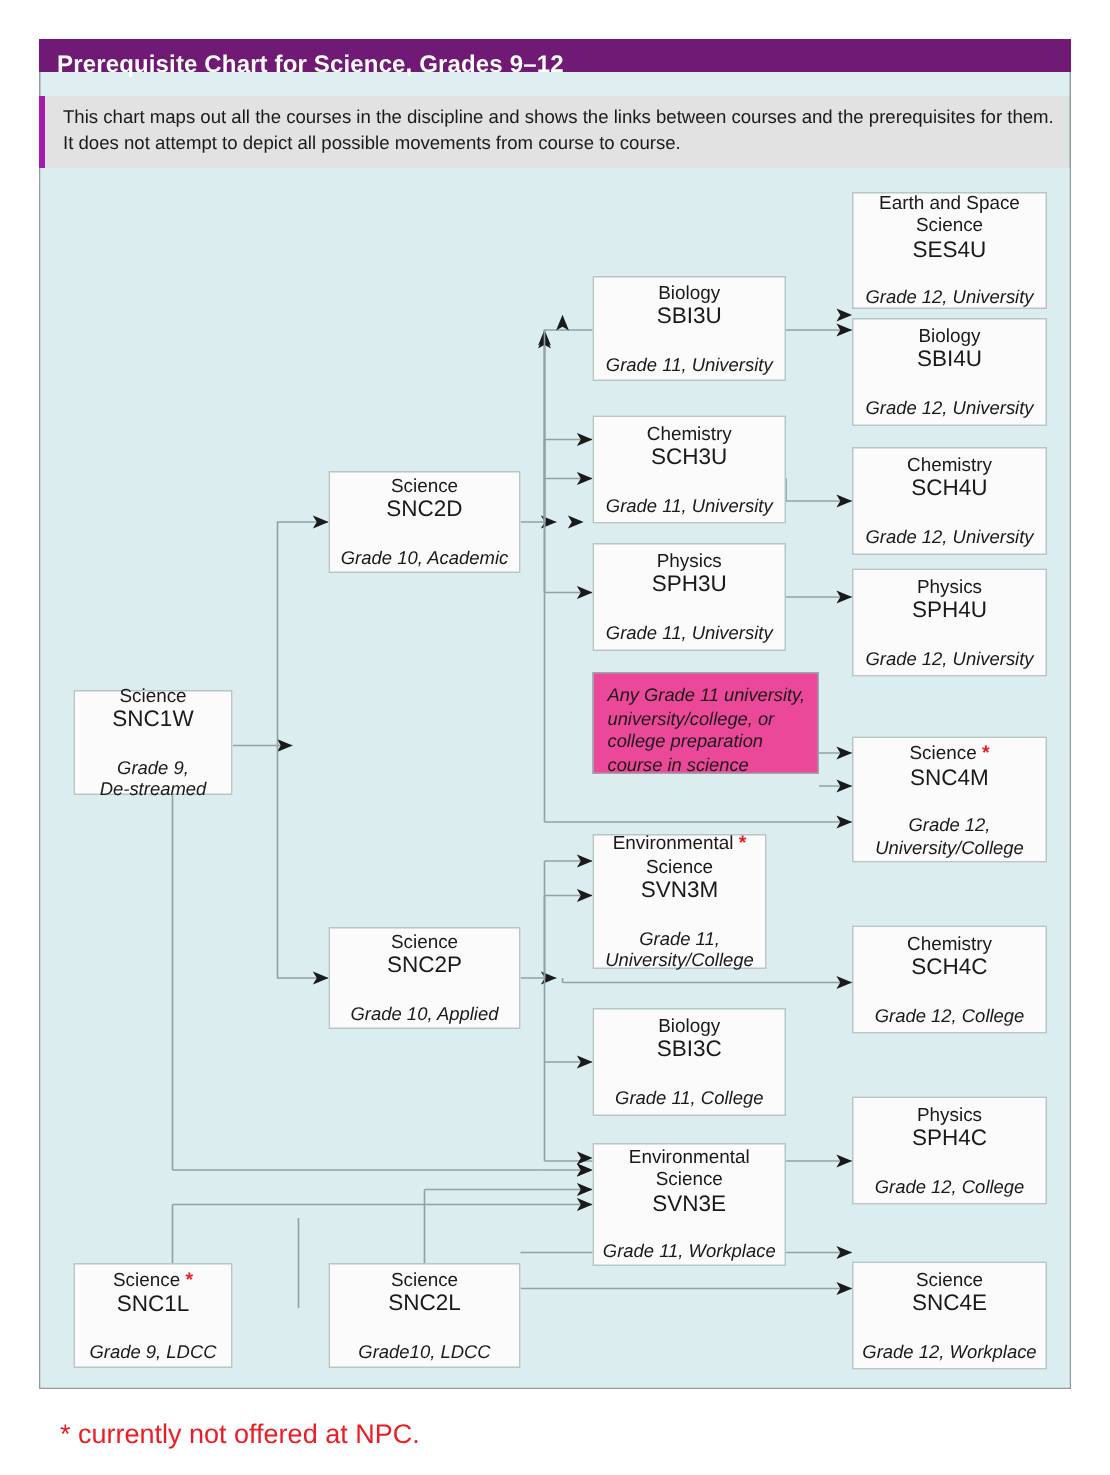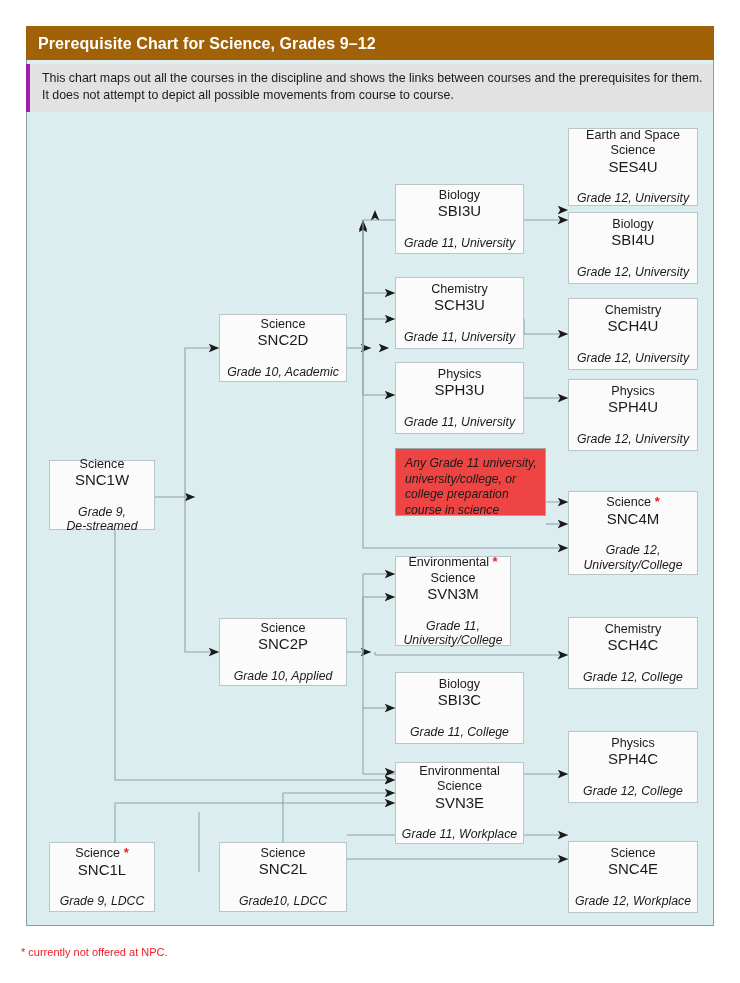--- a/index.html
+++ b/index.html
@@ -11,22 +11,22 @@
   }
   #page{position:relative;width:740px;height:983px;background:#ffffff;}
 
   .panel{
     position:absolute;left:26px;top:26px;width:688px;height:900px;
     border:1px solid #8c9ca0;
     box-sizing:border-box;
     background:#dfeef0;
   }
   .titlebar{
-    position:absolute;left:26px;top:26px;width:688px;height:34px;
-    background:#a16207;box-sizing:border-box;
+    position:absolute;left:26px;top:26px;width:688px;height:22px;
+    background:#701a75;box-sizing:border-box;
   }
   .titlebar .t{
     position:absolute;left:12px;top:9px;
     color:#ffffff;font-size:16px;font-weight:bold;letter-spacing:0.1px;
   }
   .introbar{
     position:absolute;left:26px;top:64px;width:688px;height:48px;
     background:#e2e2e2;box-sizing:border-box;
     border-left:4px solid #a21caf;border-right:1px solid #8c9ca0;
   }
@@ -47,27 +47,27 @@
     text-align:center;color:#1a1a1a;
   }
   .node .ln{font-size:12.6px;line-height:15.5px;white-space:nowrap;}
   .node .code{font-size:15px;line-height:15.5px;}
   .node .meta{font-size:12.3px;line-height:15px;font-style:italic;margin-top:17px;}
   .node .meta.two{line-height:14.5px;}
   .star{color:#ee1c25;font-weight:bold;font-size:13px;}
 
   .notebox{
     position:absolute;box-sizing:border-box;
-    background:#ef4444;border:1px solid #9aa8ab;
+    background:#ec4899;border:1px solid #9aa8ab;
     color:#1a1a1a;font-size:12.2px;line-height:15.6px;font-style:italic;
     padding:7px 8px 0 9px;text-align:left;
   }
   .footnote{
-    position:absolute;left:21px;top:946px;
-    color:#ee1c25;font-size:11px;
+    position:absolute;left:40px;top:946px;
+    color:#ee1c25;font-size:18px;
   }
 </style>
 </head>
 <body>
 
 <div id="page">
 
   <div class="panel"></div>
 
   <div class="titlebar">

